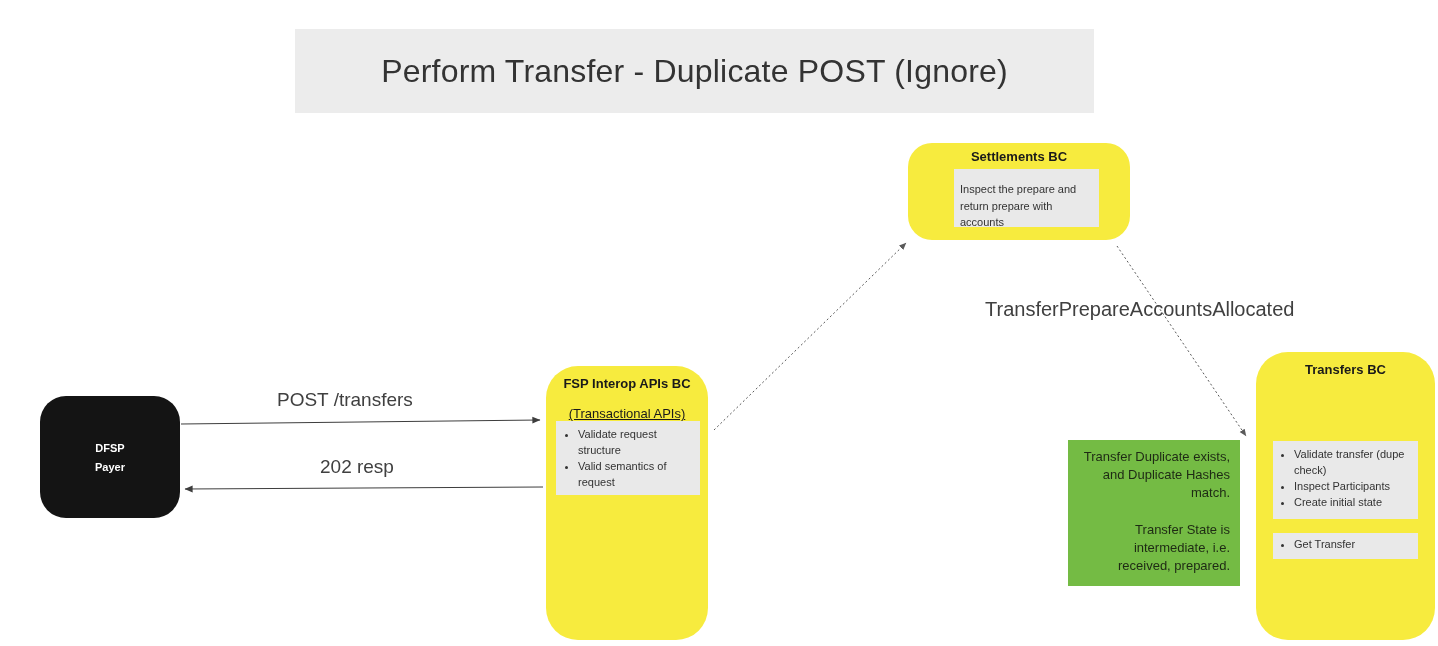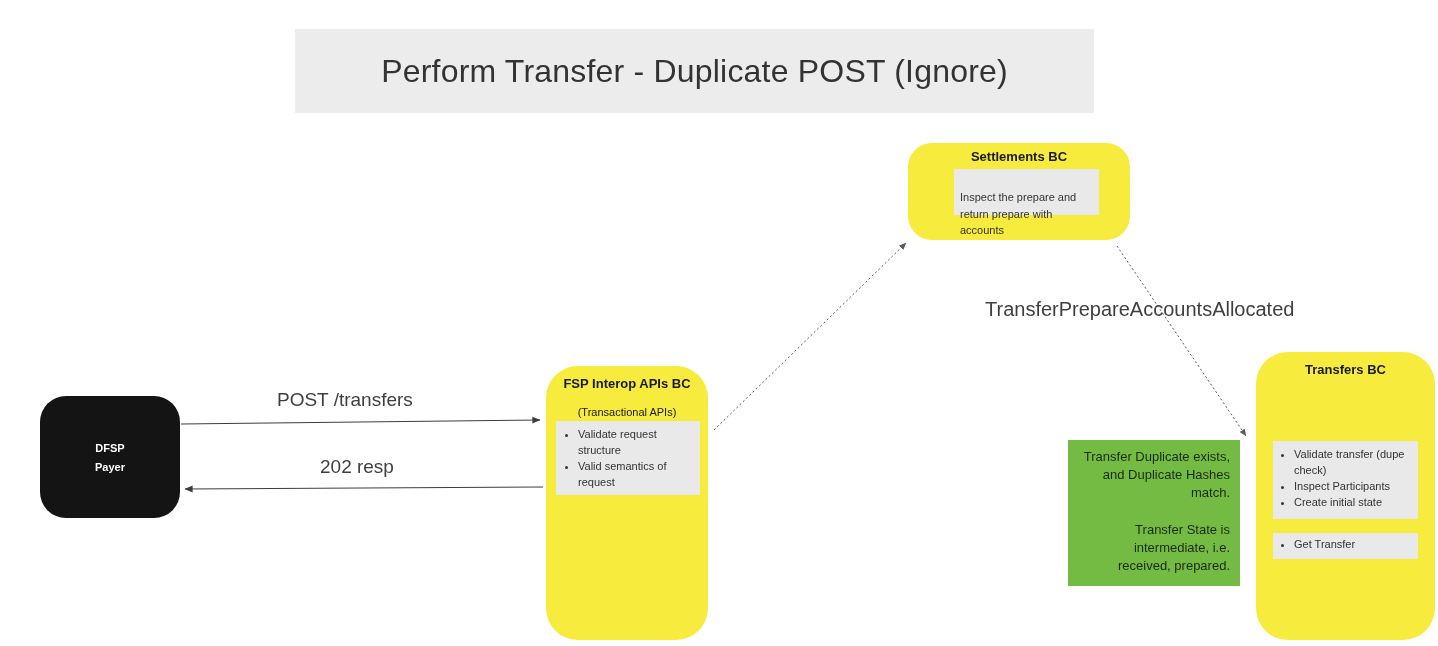--- a/index.html
+++ b/index.html
@@ -74,23 +74,24 @@
   }
   .node-title {
     text-align: center;
     font-size: 13px;
     font-weight: 700;
     color: #1a1a1a;
     padding-top: 10px;
   }
   .node-subtitle {
     text-align: center;
-    font-size: 11px;
+    font-size: 13px;
     color: #1a1a1a;
     margin-top: 15px;
+    text-decoration: underline;
   }
 
   
   .gray-box {
     position: absolute;
     background: #e9e9e9;
     font-size: 11px;
     color: #333;
     padding: 6px 6px 6px 6px;
     line-height: 1.5;
@@ -157,21 +158,21 @@
     <div class="gray-box" style="left:10px; top:55px; width:144px; height:74px;padding-left:7px;">
       <ul class="bullets">
         <li>Validate request structure</li>
         <li>Valid semantics of request</li>
       </ul>
     </div>
   </div>
 
   <div class="node-yellow" style="left:908px; top:143px; width:222px; height:97px; border-radius:24px;">
     <div class="node-title" style="padding-top:6px;">Settlements BC</div>
-    <div class="gray-box note-box" style="left:46px; top:26px; width:145px; height:46px; padding:20px 6px;">Inspect the prepare and return prepare with accounts</div>
+    <div class="gray-box note-box" style="left:46px; top:26px; width:145px; height:58px; padding:12px 6px;">Inspect the prepare and return prepare with accounts</div>
   </div>
 
   <div class="node-yellow" style="left:1256px; top:352px; width:179px; height:288px; border-radius:32px;">
     <div class="node-title">Transfers BC</div>
     <div class="gray-box" style="left:17px; top:89px; width:145px; height:78px;">
       <ul class="bullets">
         <li>Validate transfer (dupe check)</li>
         <li>Inspect Participants</li>
         <li>Create initial state</li>
       </ul>

